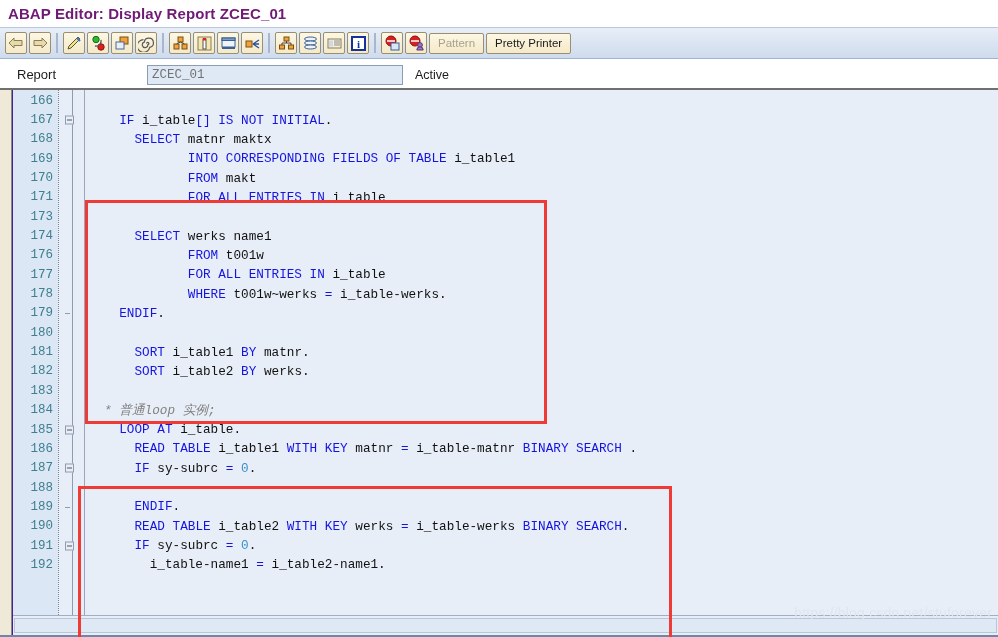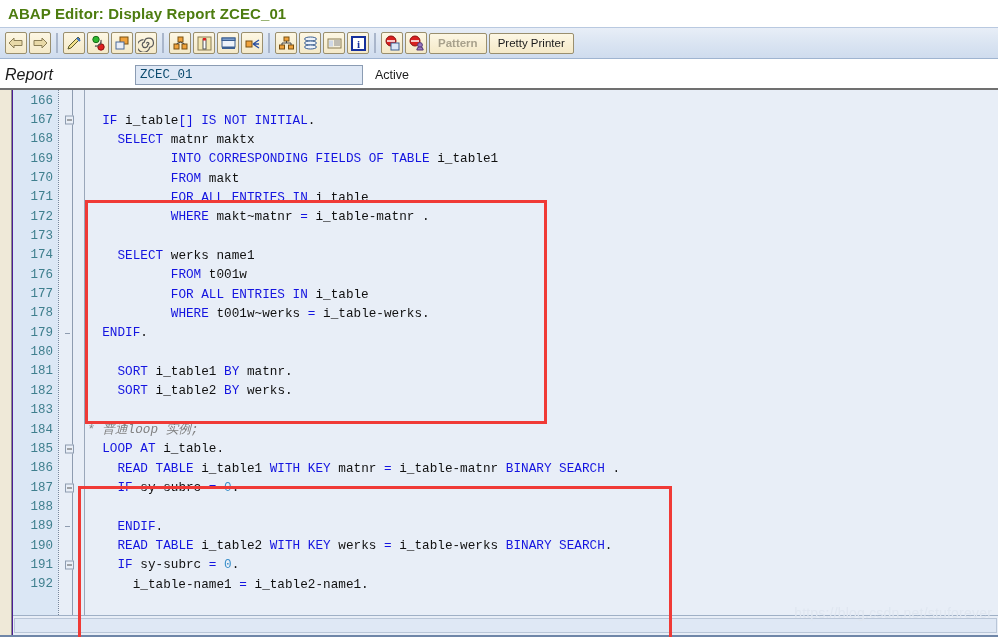--- a/index.html
+++ b/index.html
@@ -19,21 +19,21 @@
   
   .titlebar {
     position: absolute; left: 0; top: 0; width: 998px; height: 27px;
     background: #ffffff;
     display: flex; align-items: center;
     padding-left: 8px;
   }
   .titlebar .title {
     font-size: 15px;
     font-weight: bold;
-    color: #4d7c0f;
+    color: #701a75;
     letter-spacing: 0.1px;
     font-family: "Liberation Sans", sans-serif;
   }
 
   
   .toolbar {
     position: absolute; left: 0; top: 27px; width: 998px; height: 32px;
     background: linear-gradient(to bottom, #e8eef7 0%, #dbe5f2 48%, #cfdcee 100%);
     border-top: 1px solid #b9c9e0;
     border-bottom: 1px solid #9fb4d0;
@@ -65,39 +65,38 @@
     border: 1px solid #9a8f6e;
     border-radius: 2px;
     font-size: 11.5px;
     color: #1b1b1b;
     padding: 0 8px;
     display: inline-flex; align-items: center;
     flex: 0 0 auto;
     cursor: pointer;
     font-family: "Liberation Sans", sans-serif;
   }
-  .tlabelbtn.disabled { color: #a8a18c; cursor: default; font-weight: bold; }
+  .tlabelbtn.disabled { color: #a8a18c; cursor: default; }
 
   
   .reportrow {
     position: absolute; left: 0; top: 59px; width: 998px; height: 31px;
     background: #ffffff;
     display: flex; align-items: center;
   }
   .reportrow .lbl {
-    font-size: 16px; color: #1b1b1b;
-    margin-left: 5px; width: 130px;
-    font-family: "Liberation Sans", sans-serif;
-    font-style: italic;
+    font-size: 13px; color: #1b1b1b;
+    margin-left: 17px; width: 130px;
+    font-family: "Liberation Sans", sans-serif;
   }
   .reportrow .field {
-    width: 228px; height: 20px;
+    width: 256px; height: 20px;
     background: #dfe8f5;
     border: 1px solid #8b9cb3;
-    font-size: 12.5px; color: #0c4a6e;
+    font-size: 12.5px; color: #737373;
     padding: 0 4px;
     display: flex; align-items: center;
     font-family: "Liberation Mono", monospace;
     cursor: text;
   }
   .reportrow .status {
     margin-left: 12px;
     font-size: 12.5px; color: #1b1b1b;
     font-family: "Liberation Sans", sans-serif;
   }
@@ -170,21 +169,21 @@
     width: 5px; height: 1px; background: #555;
   }
   .foldtick {
     position: absolute; left: 7px; top: 50%;
     width: 5px; height: 1px; background: #8e9cb0;
   }
   .codetext {
     font-family: "Liberation Mono", monospace;
     font-size: 12.7px;
     color: #111111;
-    padding-left: 3px;
+    padding-left: 20px;
     letter-spacing: 0px;
     white-space: pre;
   }
   .kw { color: #1414e0; }
   .num { color: #3a8fc9; }
   .cmt { color: #808080; font-style: italic; }
 
   
   .redbox {
     position: absolute;
@@ -367,21 +366,20 @@
       <div class="gutter-dots"></div>
       <div class="fold-line"></div>
       <div class="codebox-divider"></div>
       <div class="lines" id="lines">
           <div class="line"><div class="lnum">166</div><div class="foldcell"></div><div class="codetext"></div></div>
           <div class="line"><div class="lnum">167</div><div class="foldcell"><div class="foldbox"></div></div><div class="codetext"><span>  </span><span class="kw">IF</span><span> i_table</span><span class="kw">[]</span><span> </span><span class="kw">IS NOT INITIAL</span><span>.</span></div></div>
           <div class="line"><div class="lnum">168</div><div class="foldcell"></div><div class="codetext"><span>    </span><span class="kw">SELECT</span><span> matnr maktx</span></div></div>
           <div class="line"><div class="lnum">169</div><div class="foldcell"></div><div class="codetext"><span>           </span><span class="kw">INTO CORRESPONDING FIELDS OF TABLE</span><span> i_table1</span></div></div>
           <div class="line"><div class="lnum">170</div><div class="foldcell"></div><div class="codetext"><span>           </span><span class="kw">FROM</span><span> makt</span></div></div>
           <div class="line"><div class="lnum">171</div><div class="foldcell"></div><div class="codetext"><span>           </span><span class="kw">FOR ALL ENTRIES IN</span><span> i_table</span></div></div>
-          <div class="line"><div class="lnum">172</div><div class="foldcell"></div><div class="codetext"><span>           </span><span class="kw">WHERE</span><span> makt~matnr </span><span class="kw">=</span><span> i_table-matnr .</span></div></div>
           <div class="line"><div class="lnum">173</div><div class="foldcell"></div><div class="codetext"></div></div>
           <div class="line"><div class="lnum">174</div><div class="foldcell"></div><div class="codetext"><span>    </span><span class="kw">SELECT</span><span> werks name1</span></div></div>
           <div class="line"><div class="lnum">176</div><div class="foldcell"></div><div class="codetext"><span>           </span><span class="kw">FROM</span><span> t001w</span></div></div>
           <div class="line"><div class="lnum">177</div><div class="foldcell"></div><div class="codetext"><span>           </span><span class="kw">FOR ALL ENTRIES IN</span><span> i_table</span></div></div>
           <div class="line"><div class="lnum">178</div><div class="foldcell"></div><div class="codetext"><span>           </span><span class="kw">WHERE</span><span> t001w~werks </span><span class="kw">=</span><span> i_table-werks.</span></div></div>
           <div class="line"><div class="lnum">179</div><div class="foldcell"><div class="foldtick"></div></div><div class="codetext"><span>  </span><span class="kw">ENDIF</span><span>.</span></div></div>
           <div class="line"><div class="lnum">180</div><div class="foldcell"></div><div class="codetext"></div></div>
           <div class="line"><div class="lnum">181</div><div class="foldcell"></div><div class="codetext"><span>    </span><span class="kw">SORT</span><span> i_table1 </span><span class="kw">BY</span><span> matnr.</span></div></div>
           <div class="line"><div class="lnum">182</div><div class="foldcell"></div><div class="codetext"><span>    </span><span class="kw">SORT</span><span> i_table2 </span><span class="kw">BY</span><span> werks.</span></div></div>
           <div class="line"><div class="lnum">183</div><div class="foldcell"></div><div class="codetext"></div></div>

